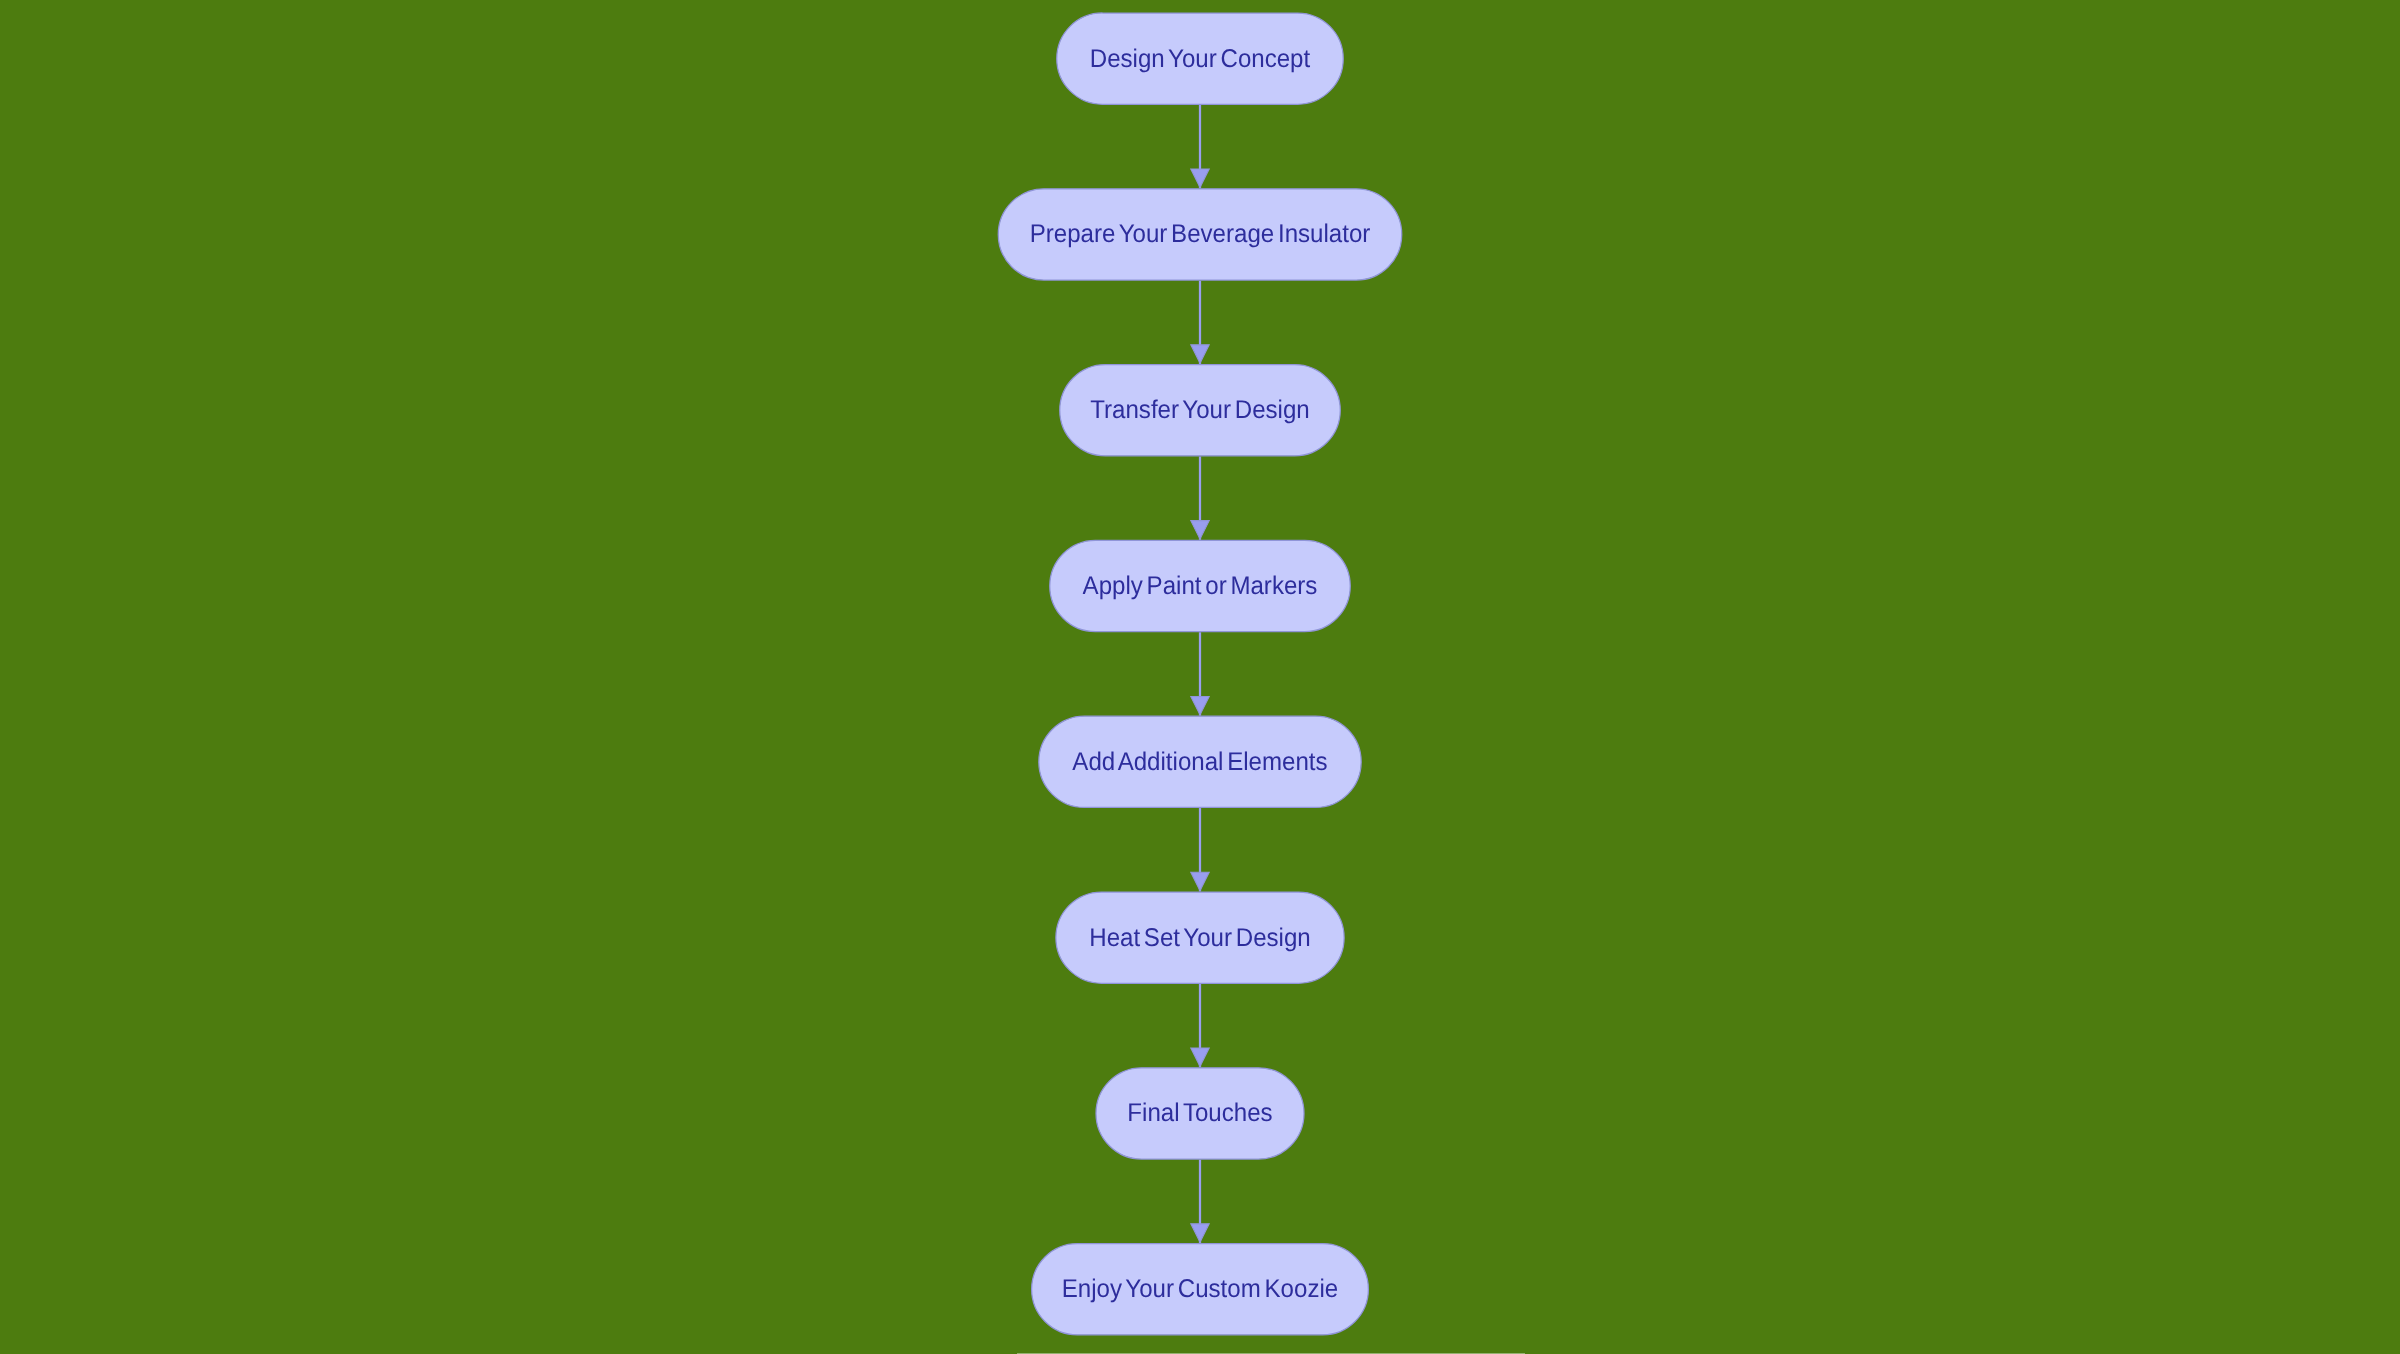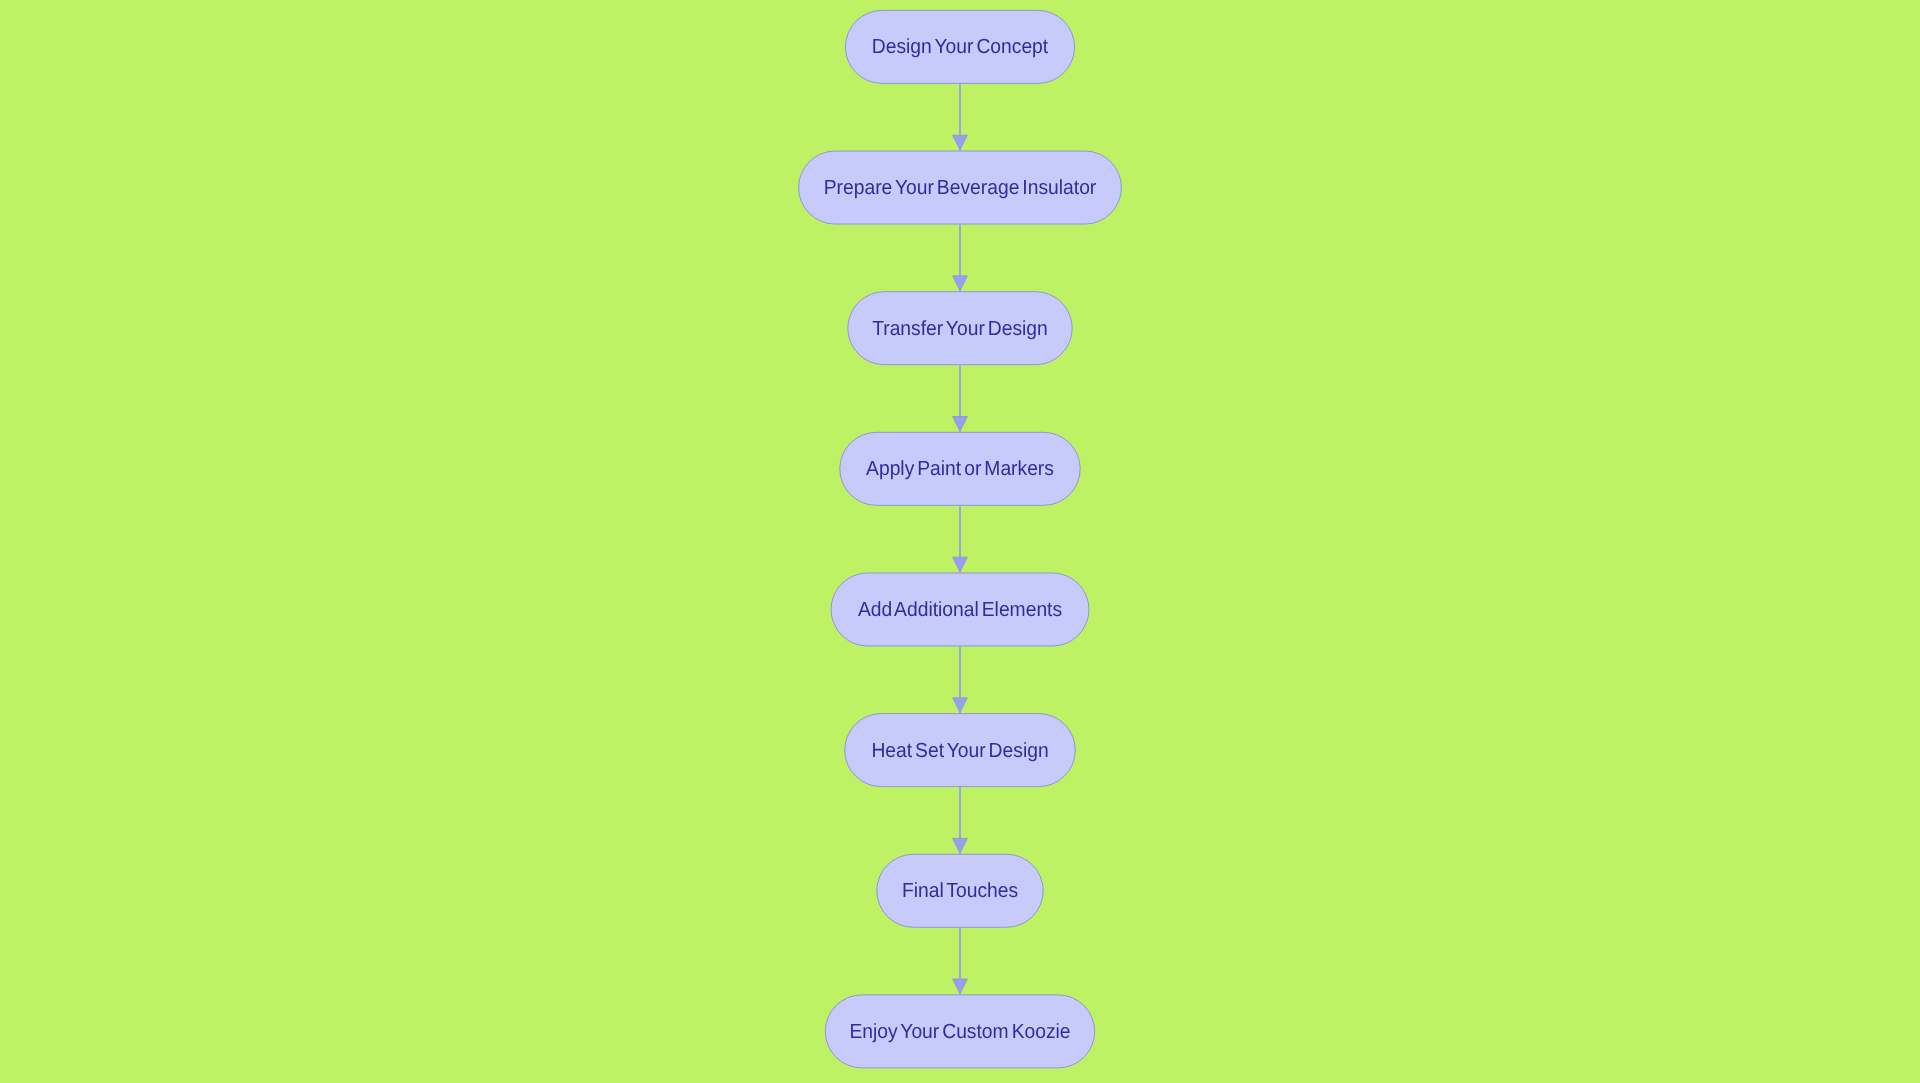--- a/index.html
+++ b/index.html
@@ -8,21 +8,21 @@
     padding: 0;
     width: 1920px;
     height: 1083px;
     background: #ffffff;
     overflow: hidden;
   }
   #flowchart-root {
     position: relative;
     width: 1920px;
     height: 1083px;
-    background: #bef264;
+    background: #4d7c0f;
   }
   svg#flowchart-svg {
     display: block;
     width: 1920px;
     height: 1083px;
   }
   .node-shape {
     fill: #c6cbfc;
     stroke: #9095d8;
     stroke-width: 1;

